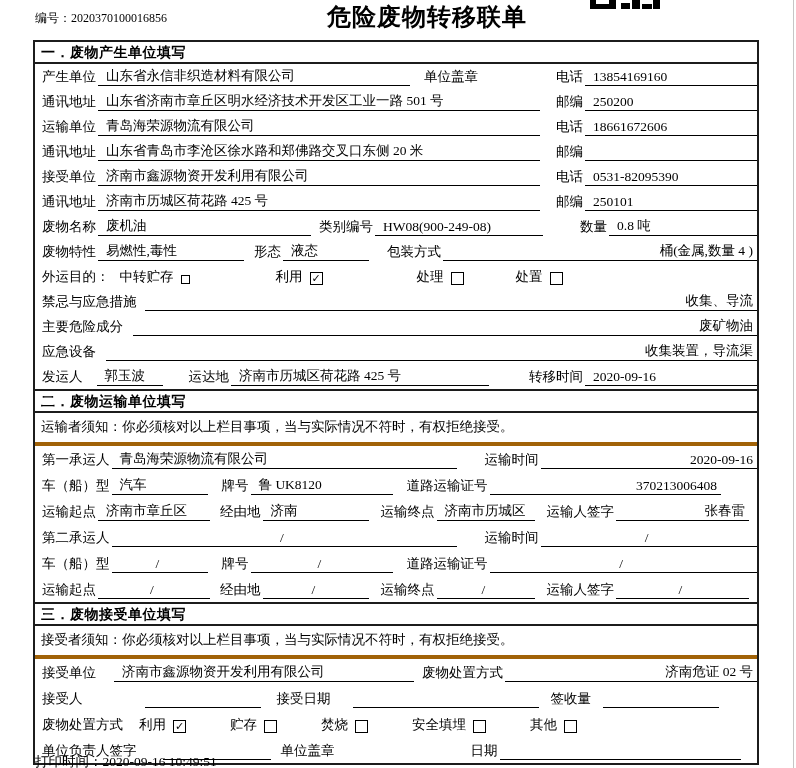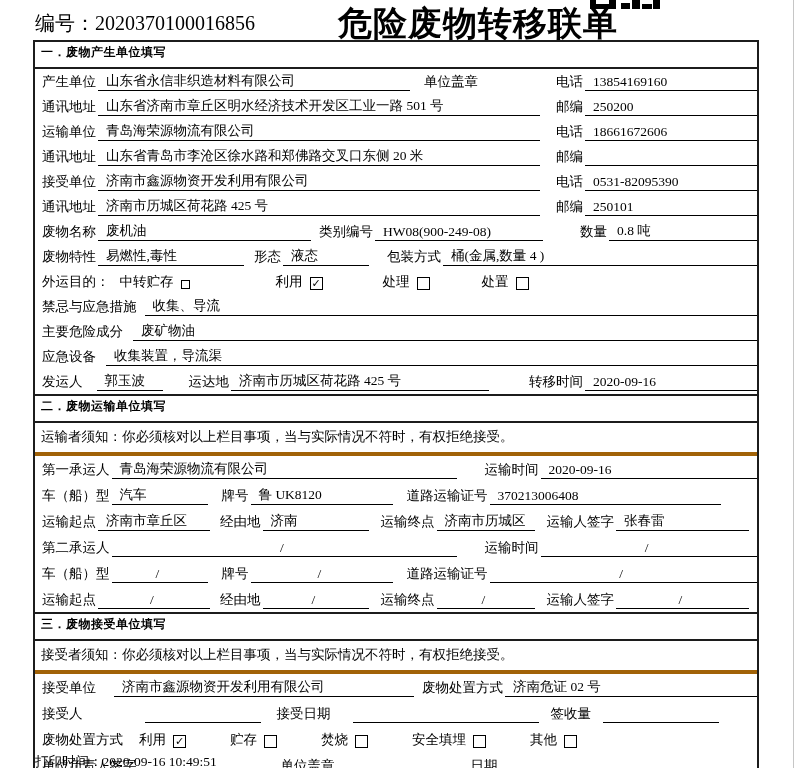--- a/index.html
+++ b/index.html
@@ -1,43 +1,43 @@
 <!DOCTYPE html>
 <html><head>
 <meta charset="utf-8">
 <style>
   html,body{margin:0;padding:0;background:#fff;}
   .page{position:relative;width:796px;height:768px;background:#ffffff;overflow:hidden;
         font-family:"Liberation Serif","DejaVu Serif",serif;color:#000;}
   .page-edge{position:absolute;top:0;right:2px;width:1px;height:768px;background:#c6c6c6;}
   
-  .doc-no{position:absolute;left:35px;top:10px;font-size:20px;white-space:nowrap;}
-  .doc-title{position:absolute;left:338px;top:1px;font-size:34px;font-weight:bold;letter-spacing:1px;white-space:nowrap;}
+  .doc-no{position:absolute;left:35px;top:10px;font-size:12px;white-space:nowrap;}
+  .doc-title{position:absolute;left:327px;top:1px;font-size:24px;font-weight:bold;letter-spacing:1px;white-space:nowrap;}
   .qr{position:absolute;left:590px;top:0;width:70px;height:10px;}
   .qr div{position:absolute;background:#000;}
   
   .form{position:absolute;left:33px;top:40px;width:722px;border:2px solid #1c1c1c;background:#fff;}
   .section{border-top:0;}
   .section.bt{border-top:2px solid #1c1c1c;}
-  .sec-head{font-weight:bold;font-size:12px;padding:2px 6px 6px;border-bottom:2px solid #1c1c1c;letter-spacing:.5px;}
+  .sec-head{font-weight:bold;font-size:14px;padding:2px 6px 0;border-bottom:2px solid #1c1c1c;letter-spacing:.5px;}
   .notice{font-size:13.5px;padding:5px 6px 6px;border-bottom:4px solid #a16207;}
   .row{display:flex;align-items:flex-end;height:25px;padding:0 0 3px 5px;font-size:13.5px;box-sizing:border-box;}
   .h26 .row{height:26px;}
   .lab{white-space:nowrap;padding:0 2px;flex:none;}
   .val{border-bottom:1px solid #000;padding:0 4px 0 8px;white-space:nowrap;box-sizing:border-box;flex:none;min-height:17px;}
-  .fill{flex:1 1 auto;}
+  .fill{flex:1 1 auto;text-align:right;}
   .mla{margin-left:auto;}
   .c{text-align:center;padding-left:0;}
   .w66{width:66px}.w86{width:86px}.w96{width:96px}.w98{width:98px}.w106{width:106px}.w108{width:108px}
   .w112{width:112px}.w116{width:116px}.w142{width:142px}.w146{width:146px}.w148{width:148px}
   .w168{width:168px}.w172{width:172px}.w186{width:186px}.w213{width:213px}.w258{width:258px}
   .w300{width:300px}.w312{width:312px}.w345{width:345px}.w442{width:442px}
   .ml6{margin-left:6px}.ml8{margin-left:8px}.ml10{margin-left:10px}.ml12{margin-left:12px}.ml14{margin-left:14px}
   .ml16{margin-left:16px}.ml20{margin-left:20px}.ml24{margin-left:24px}.ml26{margin-left:26px}.ml44{margin-left:44px}
-  .ml52{margin-left:52px}.ml60{margin-left:60px}.ml76{margin-left:60px}.ml86{margin-left:86px}.ml132{margin-left:132px}
+  .ml52{margin-left:52px}.ml60{margin-left:60px}.ml76{margin-left:94px}.ml86{margin-left:86px}.ml132{margin-left:132px}
   .mr8{margin-right:8px}.mr16{margin-right:16px}.mr36{margin-right:36px}
   .cb{display:inline-block;width:13px;height:13px;border:1.5px solid #000;box-sizing:border-box;
       line-height:10px;font-size:11px;text-align:center;margin-left:7px;flex:none;position:relative;top:-1px;}
   .cb.small{width:9px;height:9px;top:-2px;}
   .cbl{white-space:nowrap;flex:none;}
   
   .print-time{position:absolute;left:35px;top:753px;font-size:13.5px;white-space:nowrap;}
 </style>
 </head>
 <body>

